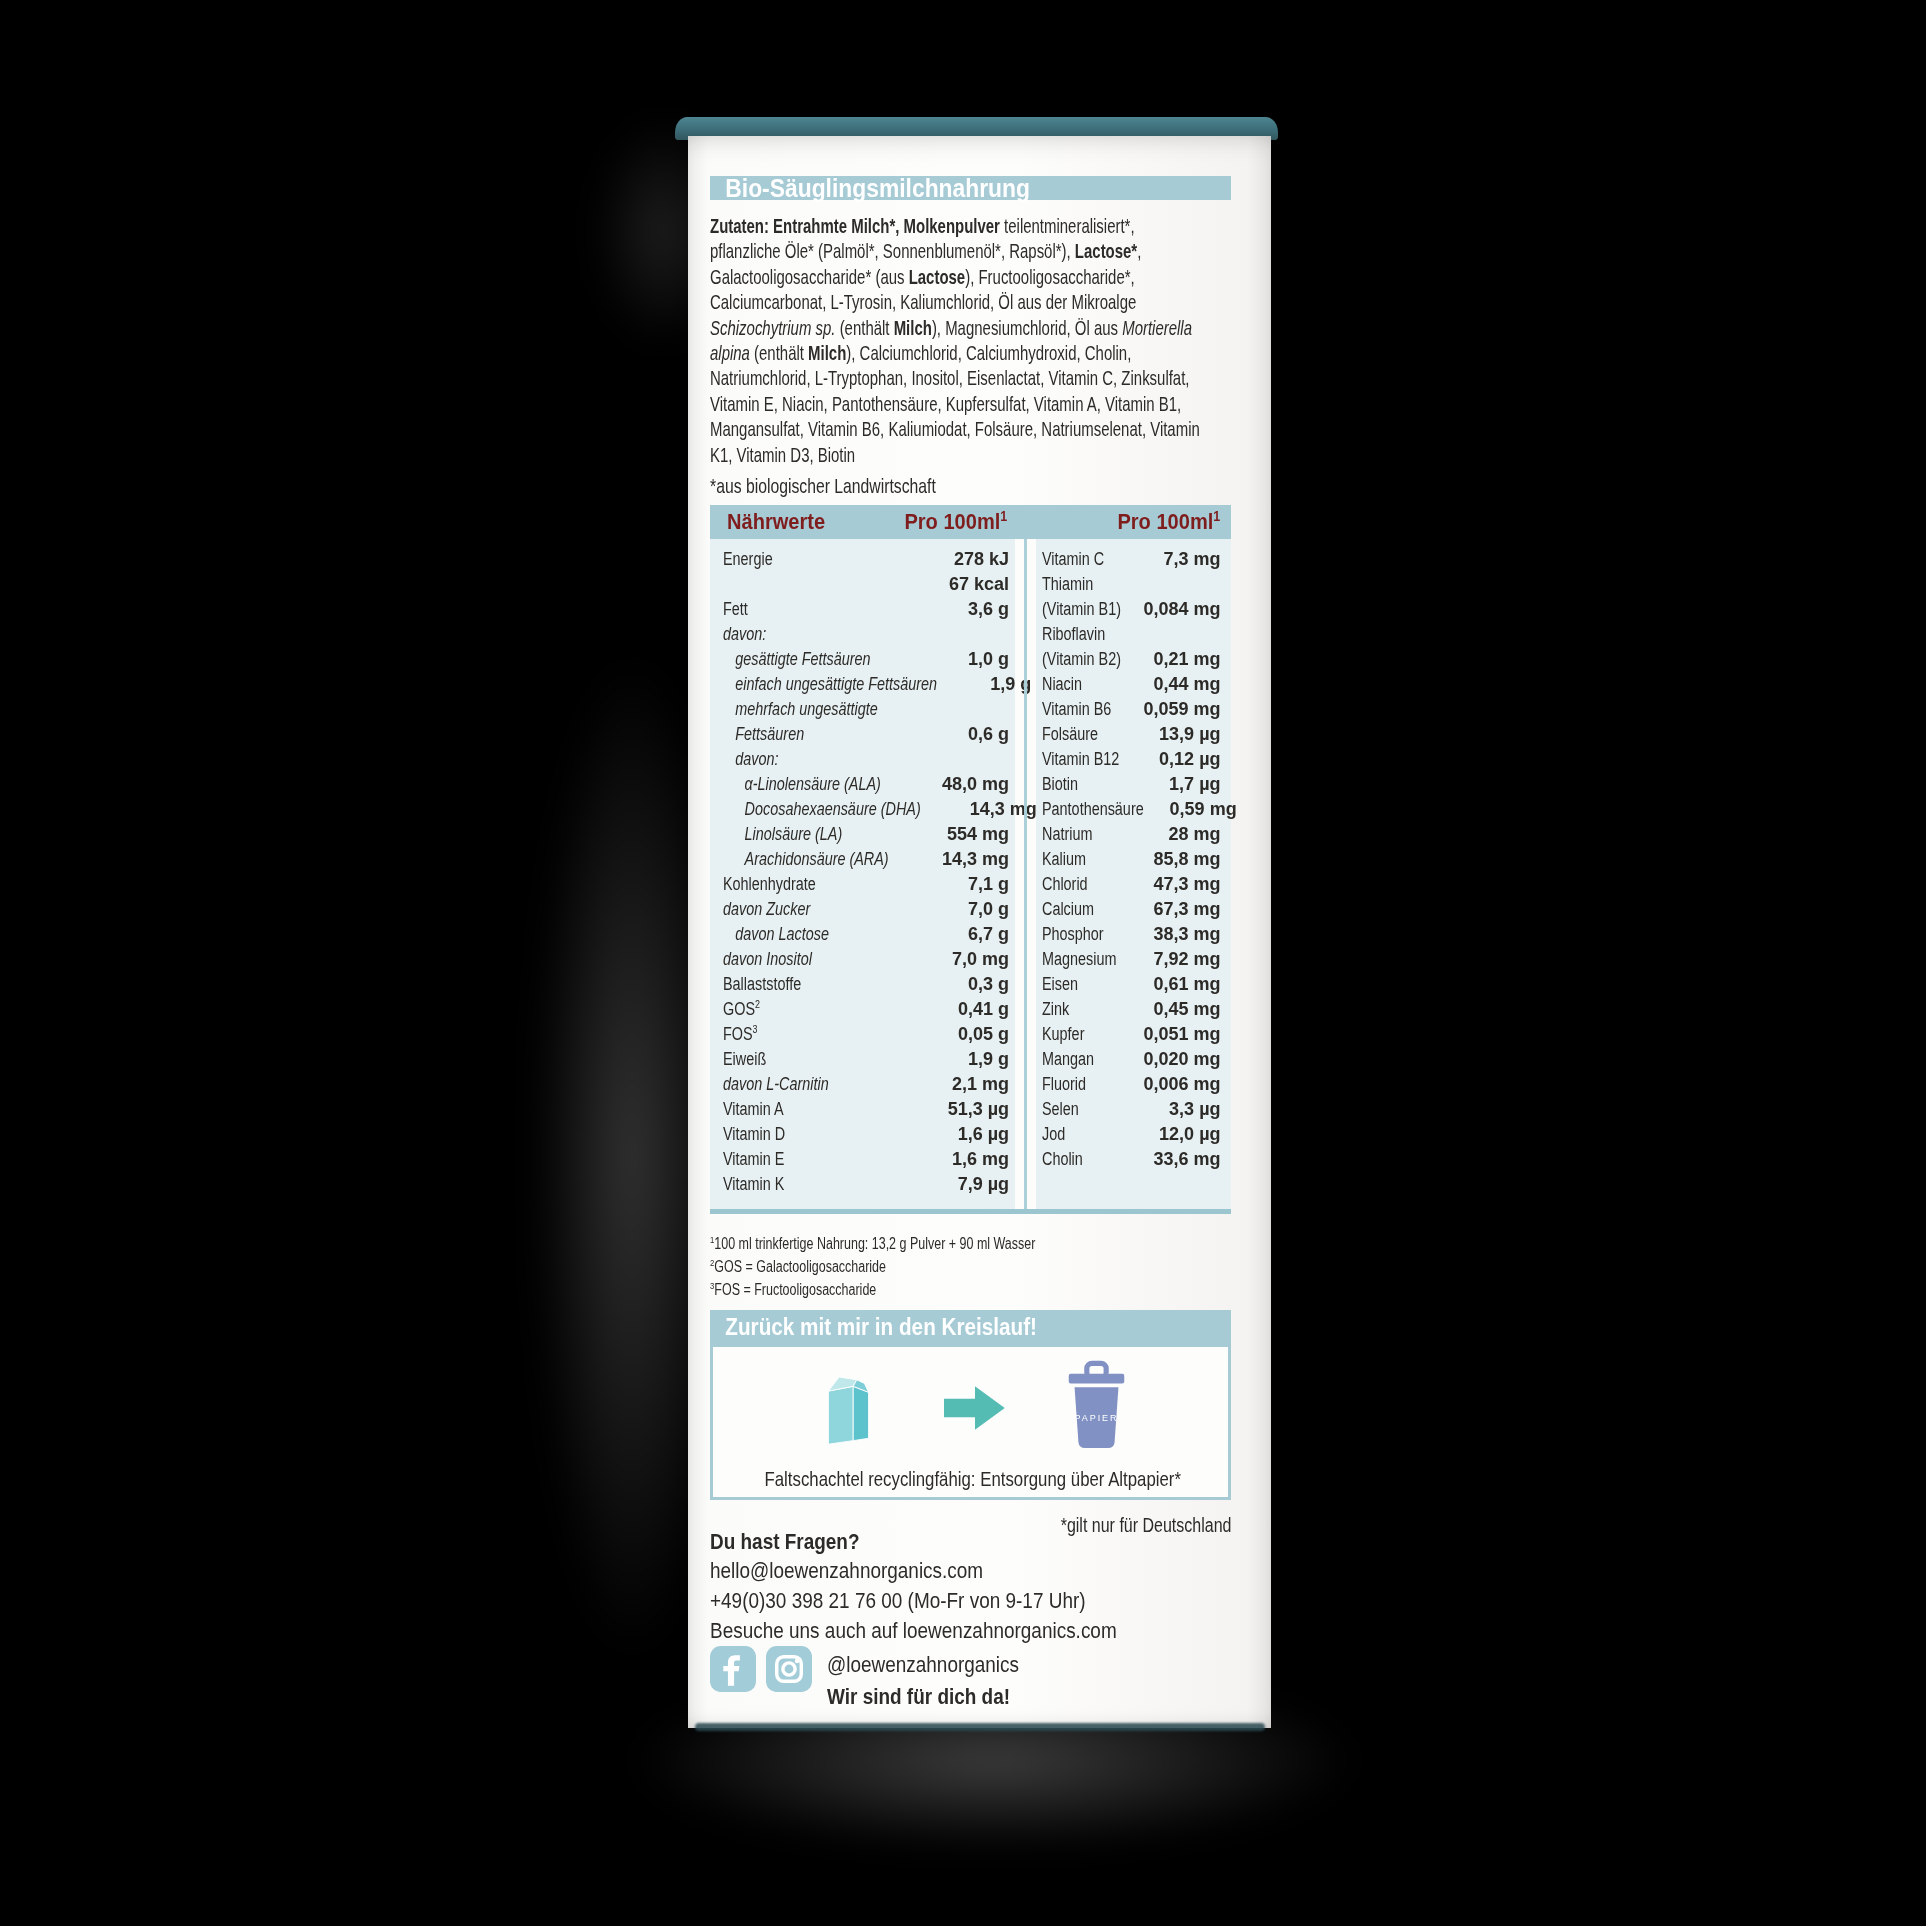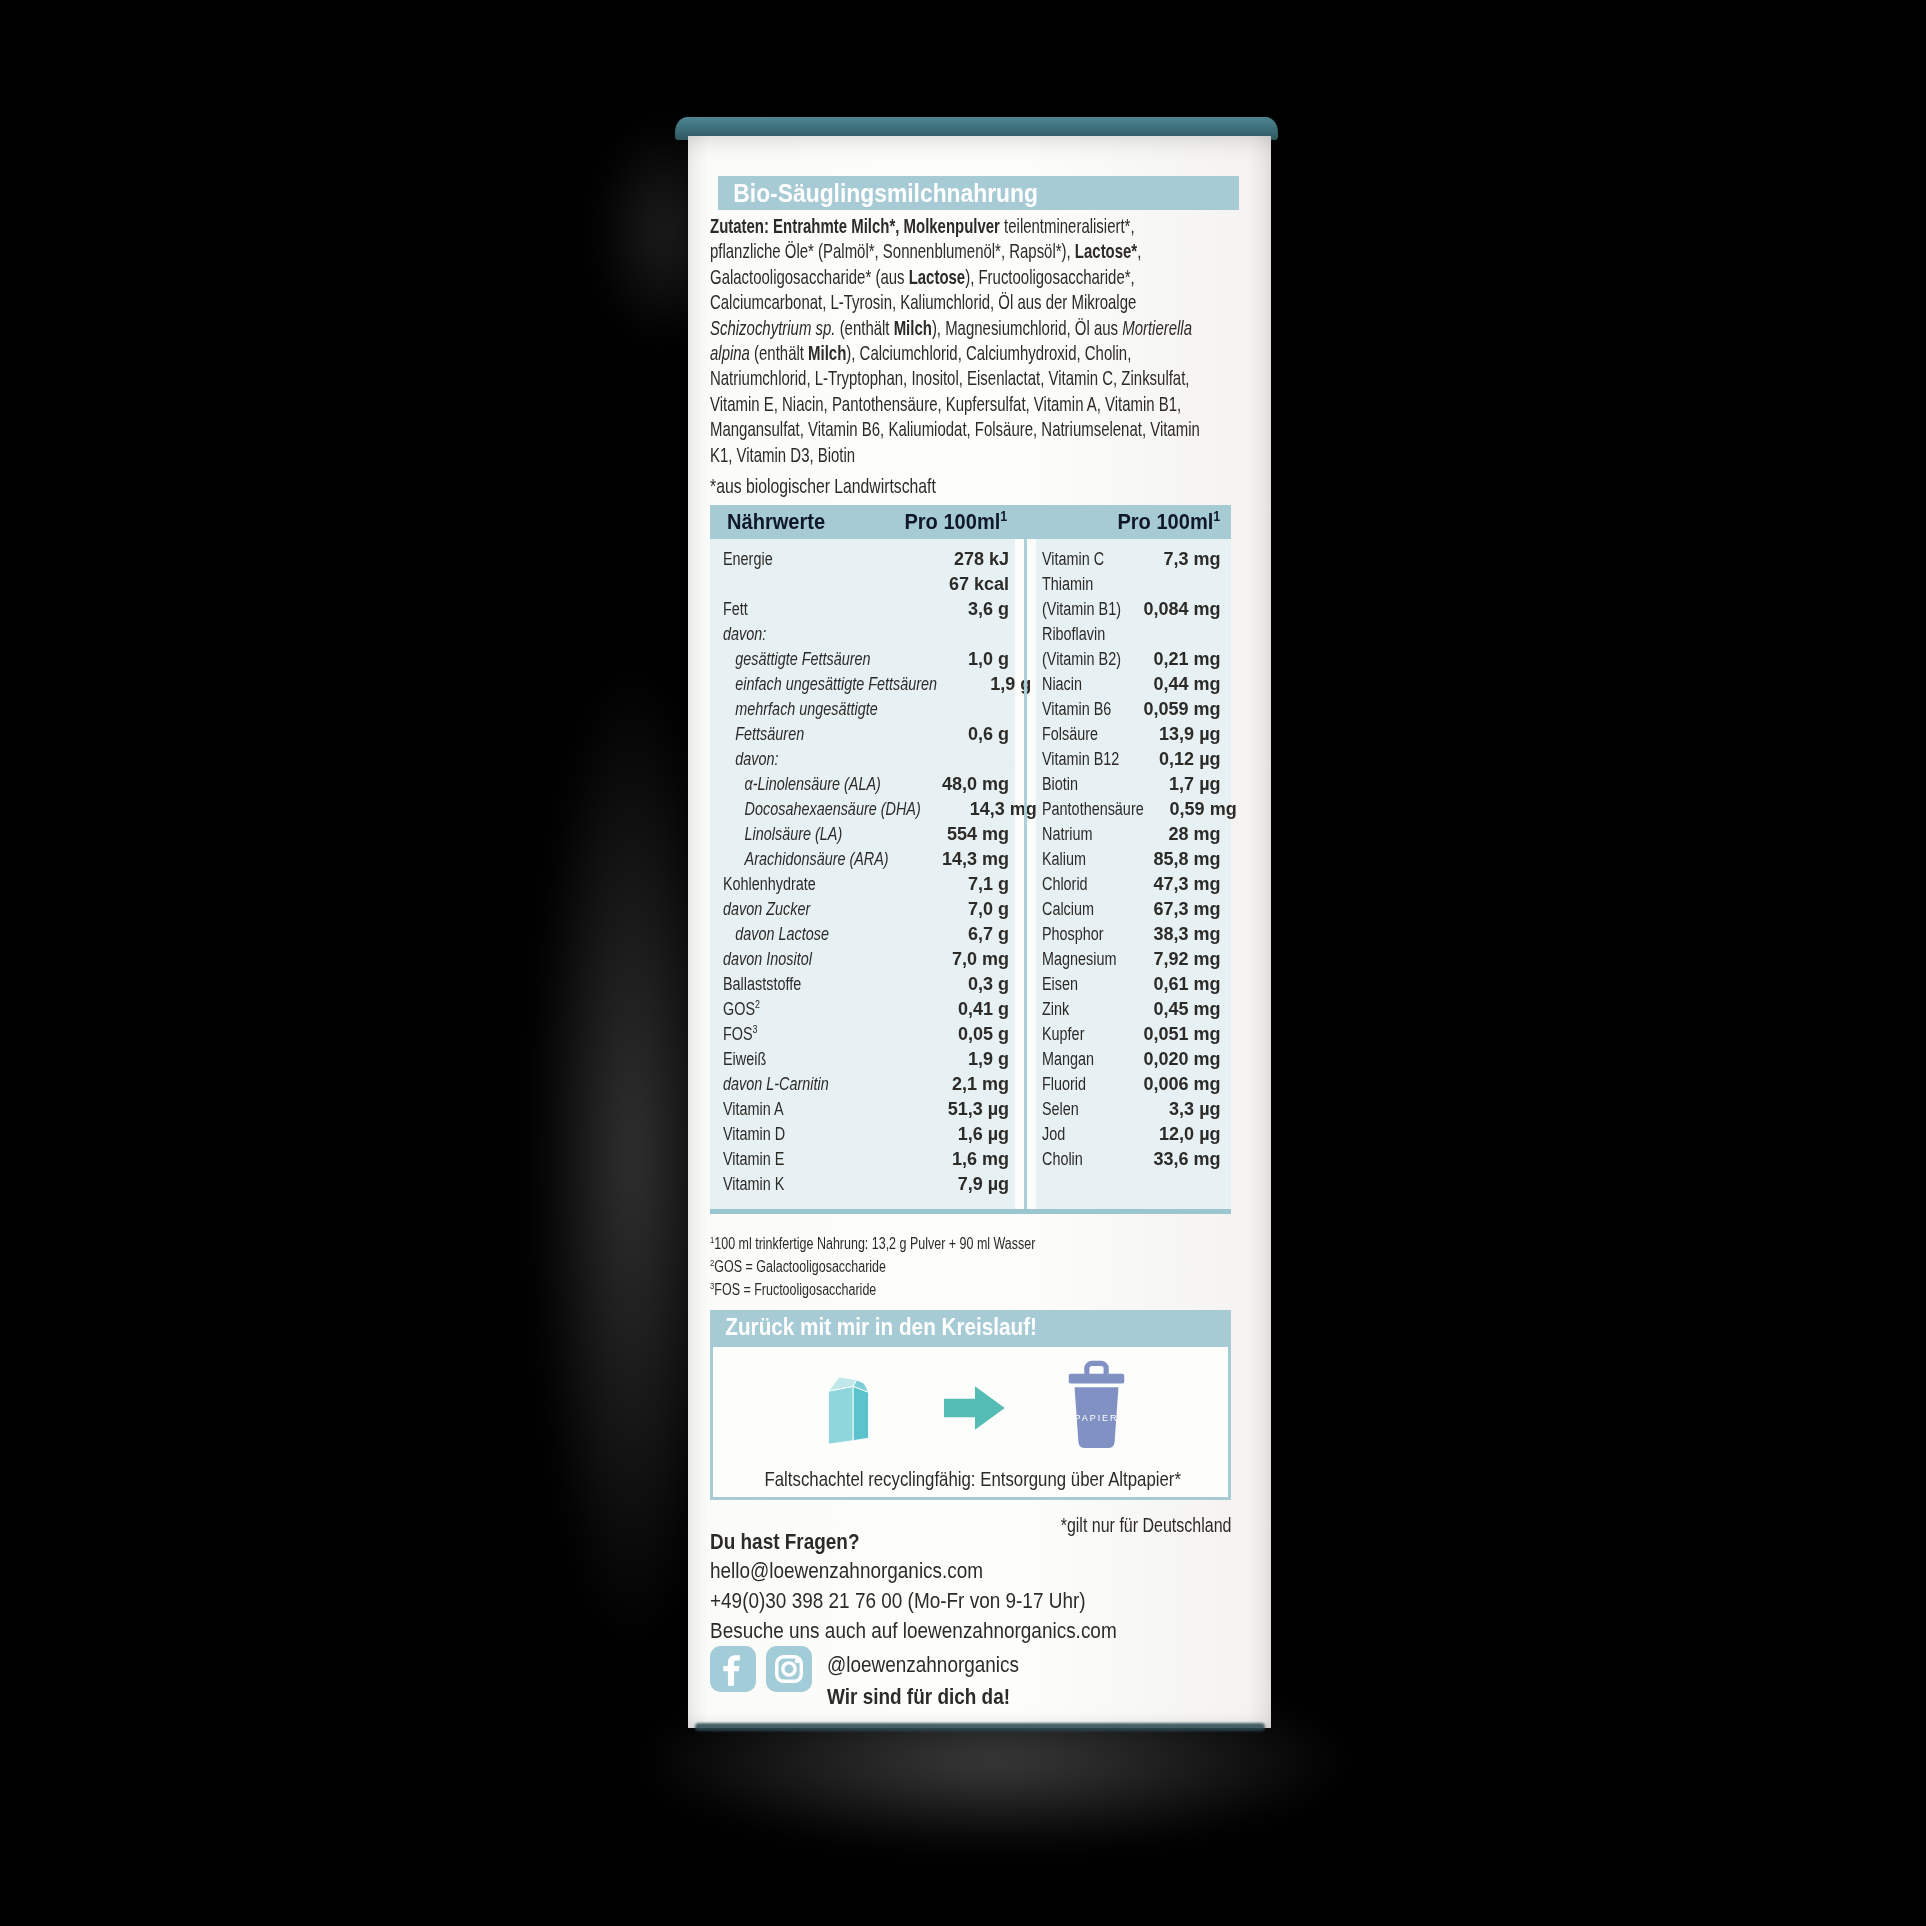--- a/index.html
+++ b/index.html
@@ -20,33 +20,33 @@
   .box{position:absolute;left:688px;top:136px;width:583px;height:1592px;
        background:linear-gradient(90deg,#ececea 0px,#fbfbf9 20px,#fdfdfc 55%,#f4f3f1 96%,#e3e2e0 100%);
        box-shadow:inset 0 20px 23px -18.5px rgba(70,70,70,.25), inset 0 -14px 18.5px -14px rgba(90,90,90,.28);}
   .content{position:absolute;left:22.3px;top:0;width:521px;height:100%;}
 
   .bar{position:absolute;left:0;width:521px;background:var(--teal);display:flex;align-items:center;}
   .bar .bt{color:#fff;font-weight:bold;white-space:nowrap;transform:scaleX(.9);transform-origin:0 50%;}
 
   :root{--teal:#a6cbd5;--tbg:#e7f0f2;--divider:#abd0d9;--rule:#9bc5cf;}
 
-  .title-bar{top:40px;height:34px;margin-left:8px;}
+  .title-bar{top:40px;height:24px;}
   .title-bar .bt{font-size:25.4px;padding-left:17px;}
 
   .ingredients{position:absolute;left:0;top:77px;width:521px;}
   .ingredients .scale{width:732px;transform:scaleX(.712);transform-origin:0 0;
                       font-size:21px;line-height:25.4px;}
   .ingredients .ln{white-space:nowrap;}
 
   .organic{position:absolute;left:0;top:338px;font-size:21px;white-space:nowrap;
            transform:scaleX(.75);transform-origin:0 0;}
 
   .nutri-header{top:369px;height:34px;justify-content:space-between;}
-  .nutri-header .hseg{display:flex;align-items:center;color:#0f172a;font-weight:bold;font-size:22.3px;}
+  .nutri-header .hseg{display:flex;align-items:center;color:#7f1d1d;font-weight:bold;font-size:22.3px;}
   .nutri-header .seg-l{width:305px;justify-content:space-between;padding:0 7.7px 0 17px;box-sizing:border-box;}
   .nutri-header .seg-r{width:195px;justify-content:flex-end;padding-right:10.8px;box-sizing:border-box;}
   .nutri-header .hx{white-space:nowrap;transform:scaleX(.9);transform-origin:100% 50%;}
   .nutri-header .hx.first{transform-origin:0 50%;}
   sup{font-size:62%;line-height:0;vertical-align:super;}
 
   .nutri-body{position:absolute;left:0;top:403px;width:521px;height:670px;display:flex;}
   .colL{width:305px;background:var(--tbg);padding:7.7px 6.2px 0 12.3px;box-sizing:border-box;}
   .cgap{width:21px;position:relative;}
   .cgap::after{content:"";position:absolute;left:8.5px;top:0;bottom:0;width:3.1px;background:var(--divider);}

